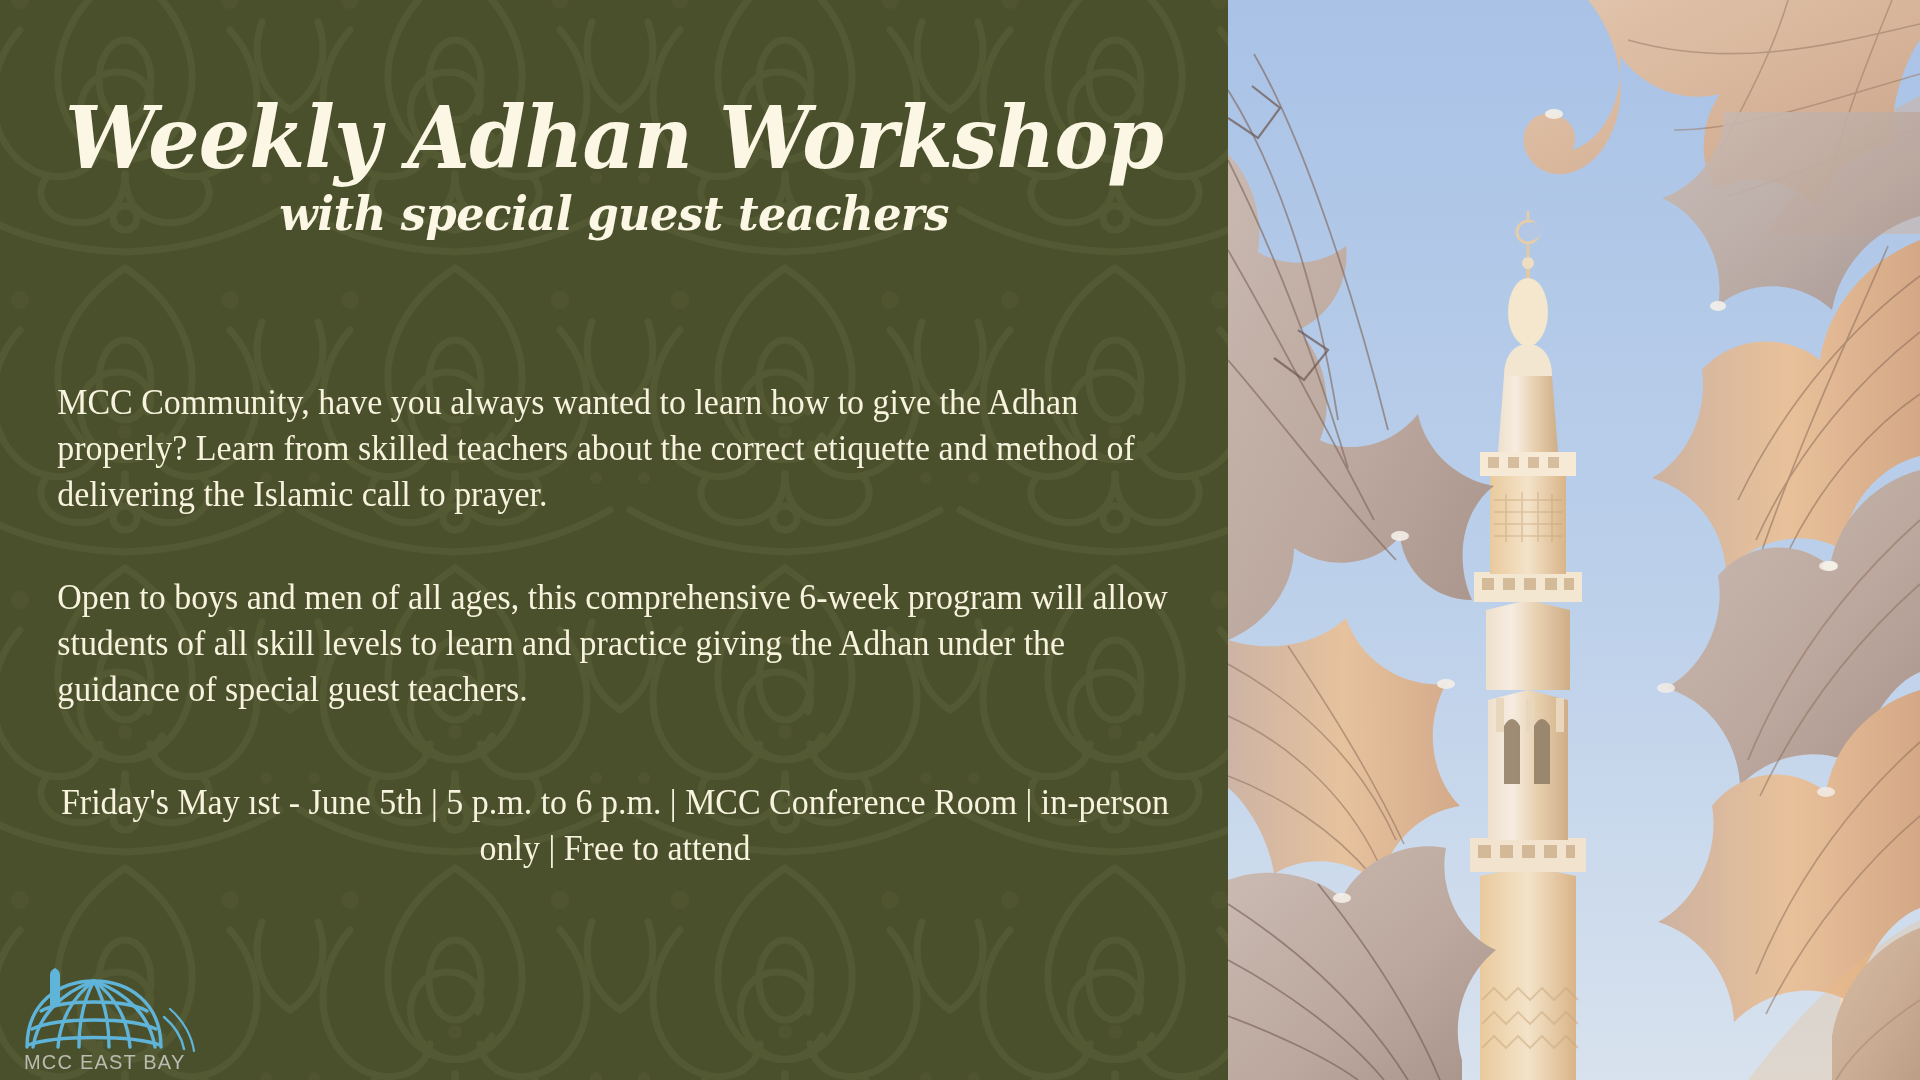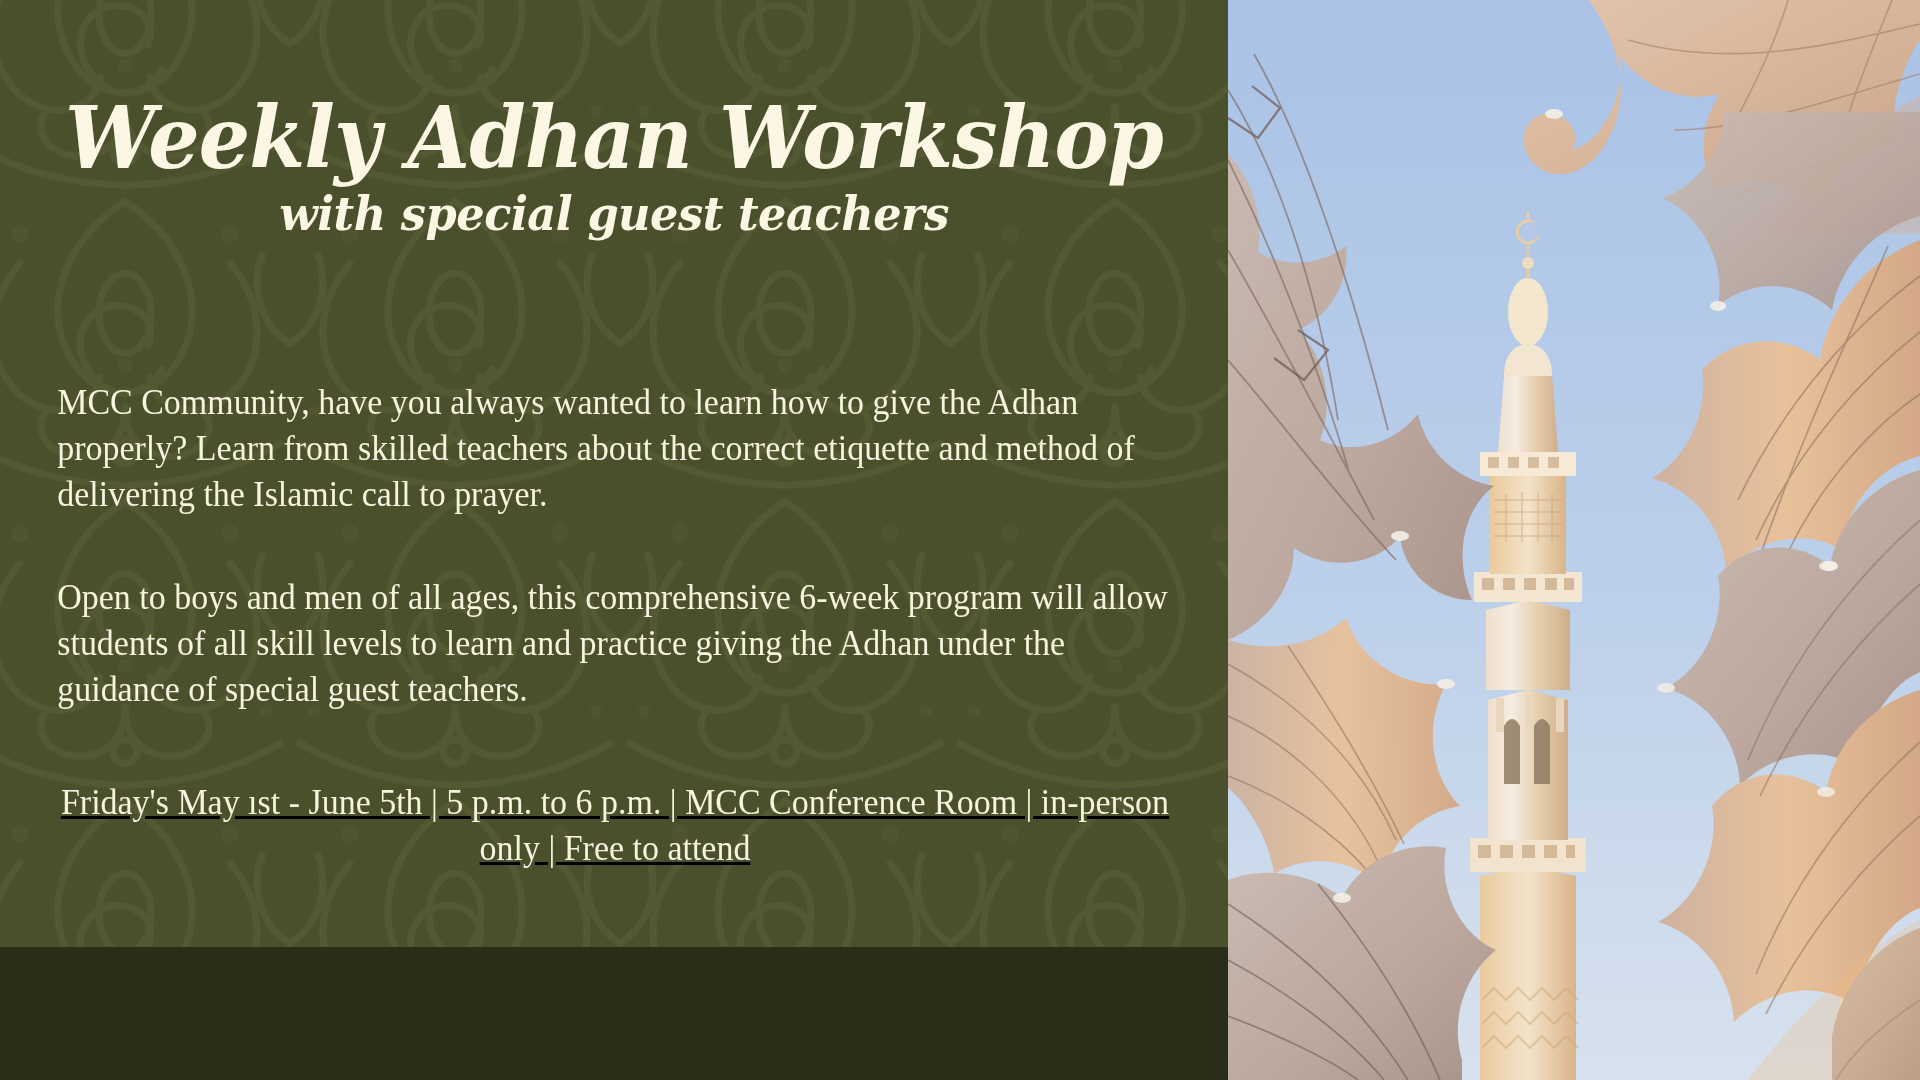--- a/index.html
+++ b/index.html
@@ -13,21 +13,21 @@
     height: 1080px;
     overflow: hidden;
     font-family: "Liberation Serif", serif;
   }
 
   
   .green-panel {
     position: absolute;
     left: 0; top: 0;
     width: 1228px;
-    height: 947px;
+    height: 1080px;
     background: #4b502c;
     overflow: hidden;
   }
   
   .pattern-layer {
     position: absolute;
     inset: -40px;
     opacity: 0.55;
   }
   .pattern-layer svg { width: 100%; height: 100%; display: block; }
@@ -84,21 +84,20 @@
   }
   .para + .para { margin-top: 56px; }
 
   .details-block {
     position: absolute;
     left: 40px;
     top: 780px;
     width: 1150px;
     text-align: center;
     z-index: 3;
-    text-decoration: underline;
   }
   .details {
     margin: 0;
     color: #f7f3de;
     font-family: "Liberation Serif", "DejaVu Serif", serif;
     font-size: 35px;
     line-height: 1.32;
     transform: scaleX(0.97);
   }
 
@@ -169,20 +168,45 @@
 
     <div class="copy-block">
       <p class="para">MCC Community, have you always wanted to learn how to give the Adhan properly? Learn from skilled teachers about the correct etiquette and method of delivering the Islamic call to prayer.</p>
       <p class="para">Open to boys and men of all ages, this comprehensive 6-week program will allow students of all skill levels to learn and practice giving the Adhan under the guidance of special guest teachers.</p>
     </div>
 
     <div class="details-block">
       <p class="details">Friday's May ıst - June 5th | 5 p.m. to 6 p.m. | MCC Conference Room |  in-person only | Free to attend</p>
     </div>
 
+    <div class="logo">
+      <svg viewBox="0 0 190 115" xmlns="http://www.w3.org/2000/svg">
+        <g stroke="#5fb4da" stroke-width="3.4" fill="none" stroke-linecap="round">
+
+          <path d="M36 16 C 36 11, 41 9, 41 9 C 41 9, 46 11, 46 16 L 46 47 L 36 47 Z" fill="#5fb4da" stroke="none"></path>
+
+          <path d="M13 88 C 13 44, 45 22, 80 22 C 115 22, 147 44, 147 88"></path>
+
+          <path d="M80 22 C 58 38, 46 62, 44 88"></path>
+          <path d="M80 22 C 102 38, 114 62, 116 88"></path>
+          <path d="M80 22 C 70 40, 65 64, 65 88"></path>
+          <path d="M80 22 C 90 40, 95 64, 95 88"></path>
+          <path d="M80 22 C 46 34, 24 58, 19 88"></path>
+          <path d="M80 22 C 114 34, 136 58, 141 88"></path>
+
+          <path d="M27 52 C 48 40, 112 40, 133 52"></path>
+          <path d="M18 70 C 44 58, 116 58, 142 70"></path>
+          <path d="M14 86 C 42 76, 118 76, 146 86"></path>
+
+          <path d="M150 58 C 162 68, 168 80, 170 90" stroke-width="2.4"></path>
+          <path d="M156 50 C 170 62, 178 78, 180 92" stroke-width="2.2"></path>
+        </g>
+        <text x="10" y="110" fill="#b9bcb0" font-family="Liberation Sans, sans-serif" font-size="20" letter-spacing="1.2">MCC EAST BAY</text>
+      </svg>
+    </div>
   </div>
 
   <div class="photo">
     <svg viewBox="0 0 692 1080" preserveAspectRatio="none" xmlns="http://www.w3.org/2000/svg">
       <defs>
         <linearGradient id="sky" x1="0" y1="0" x2="0" y2="1">
           <gradient-stop></gradient-stop>
           <stop offset="0%" stop-color="#a9c2e6"></stop>
           <stop offset="55%" stop-color="#bcd0ea"></stop>
           <stop offset="100%" stop-color="#d8e2ee"></stop>

